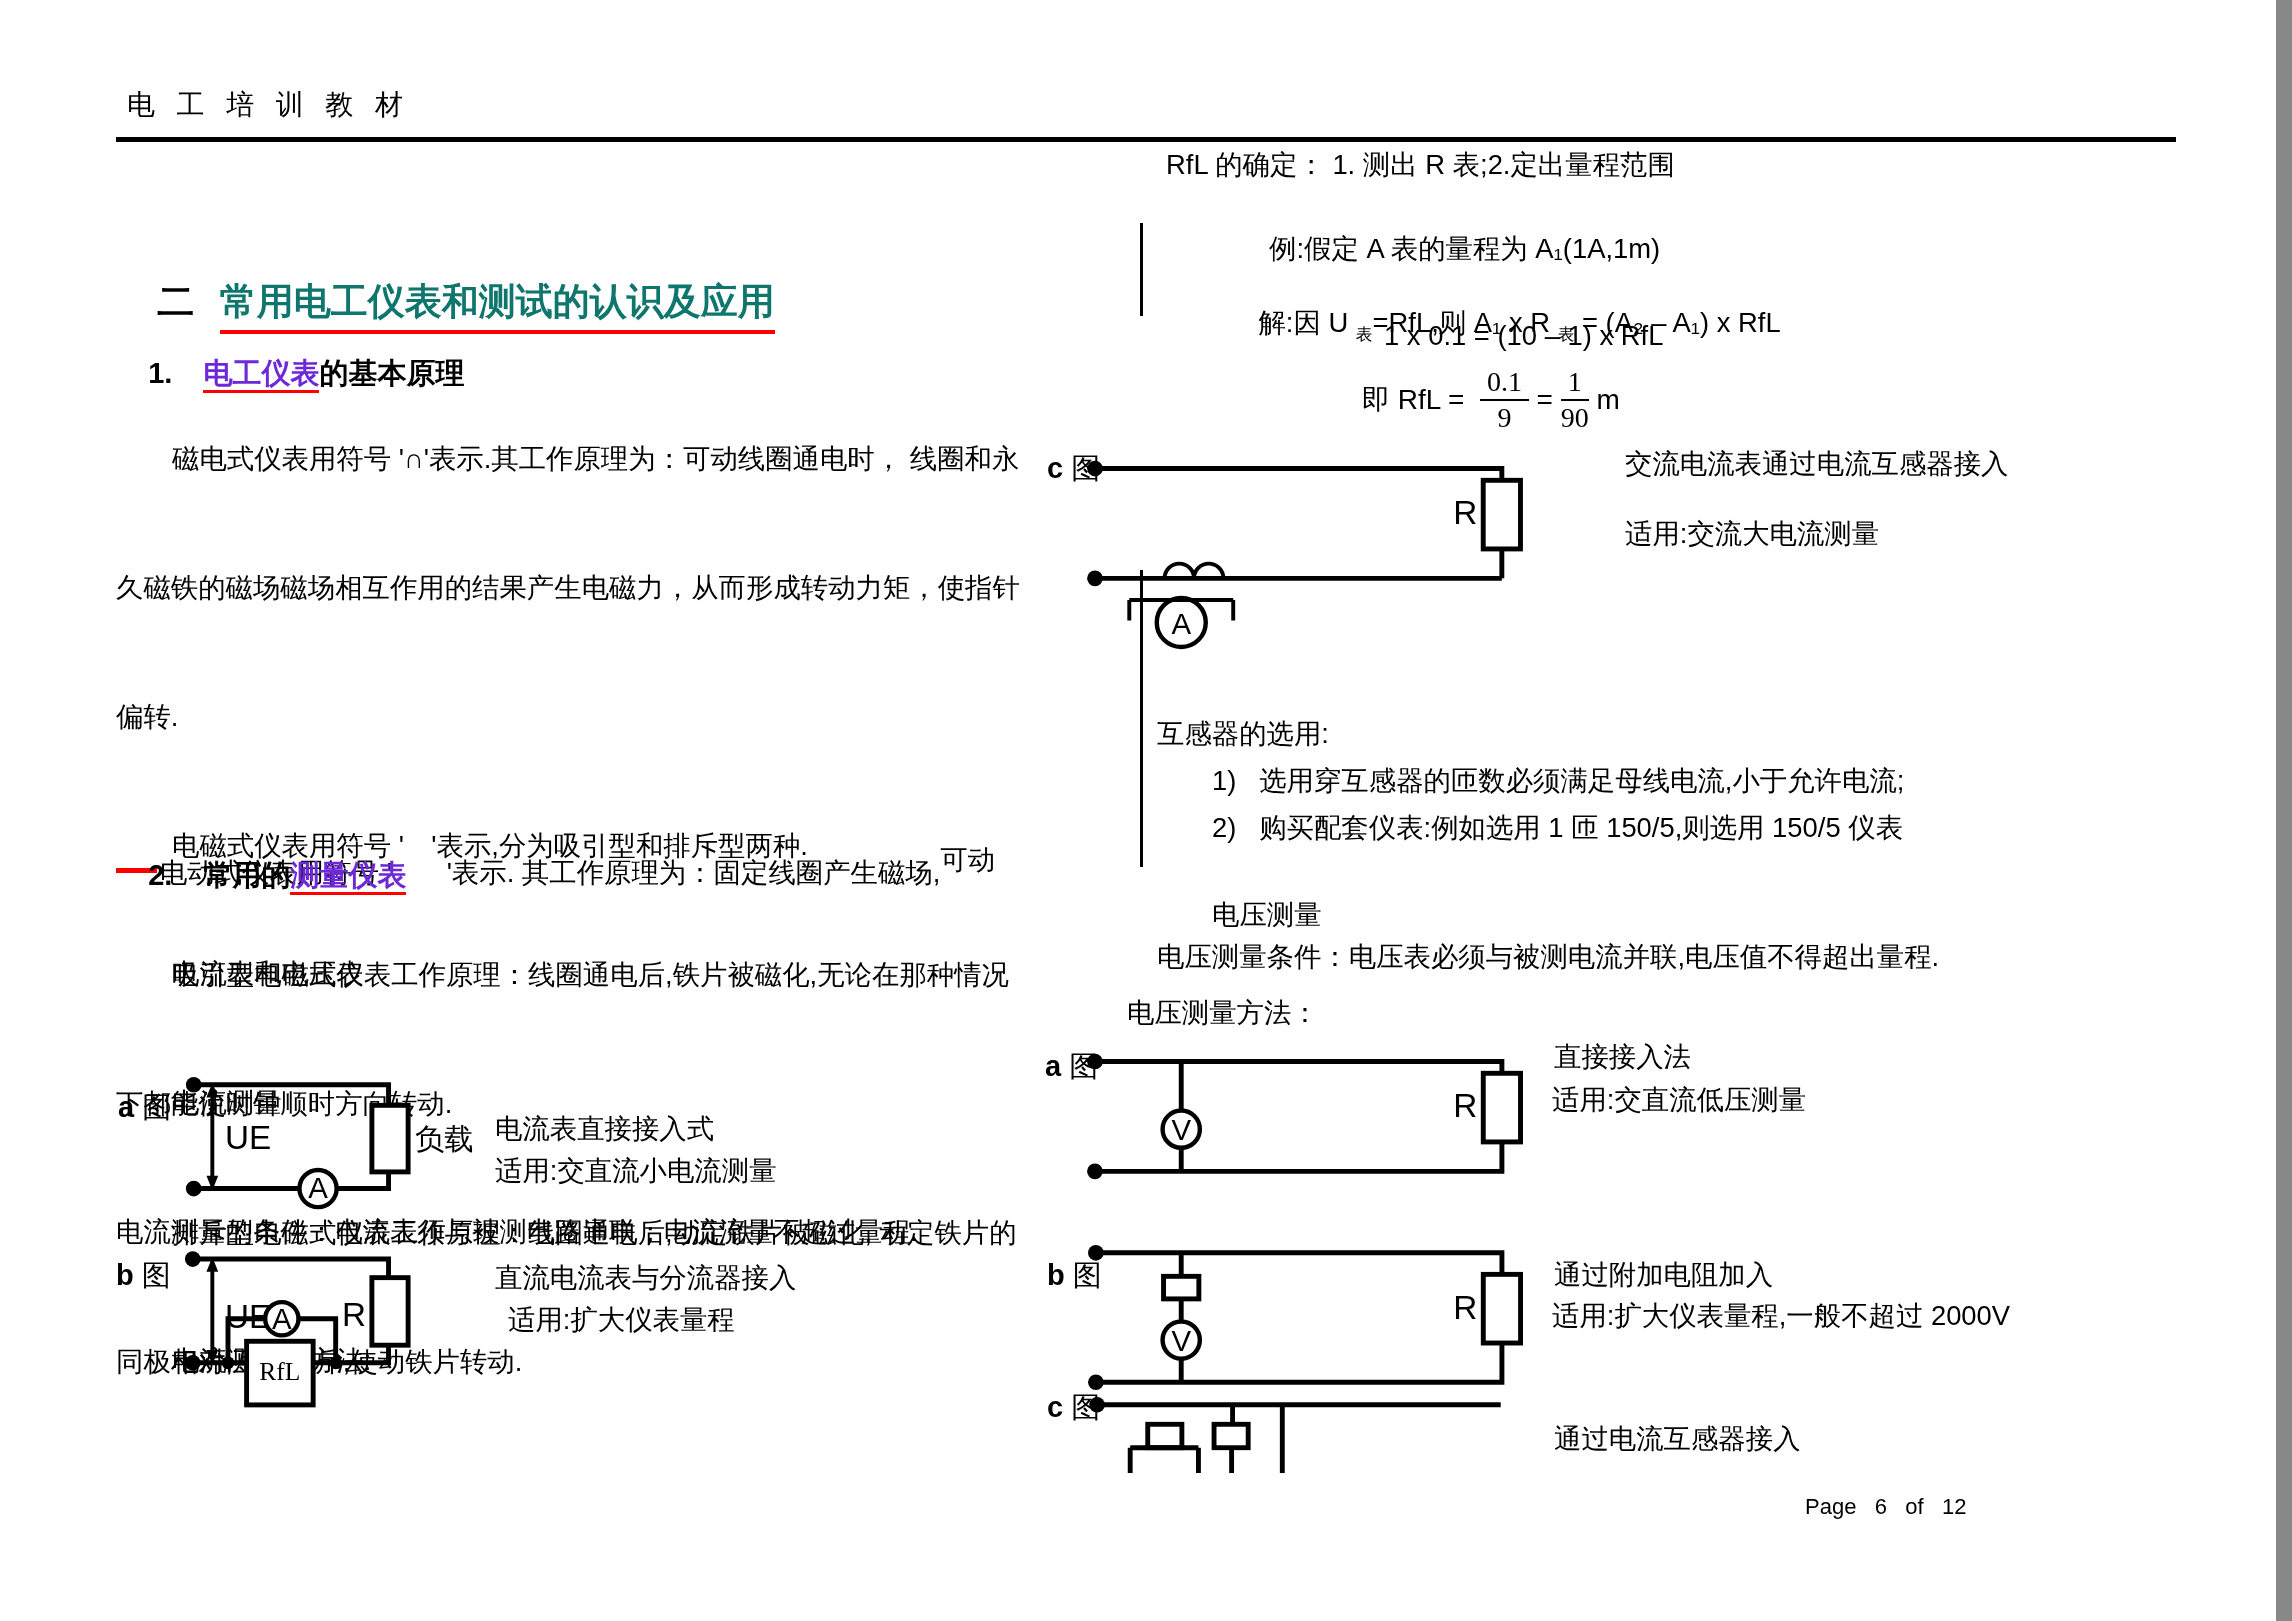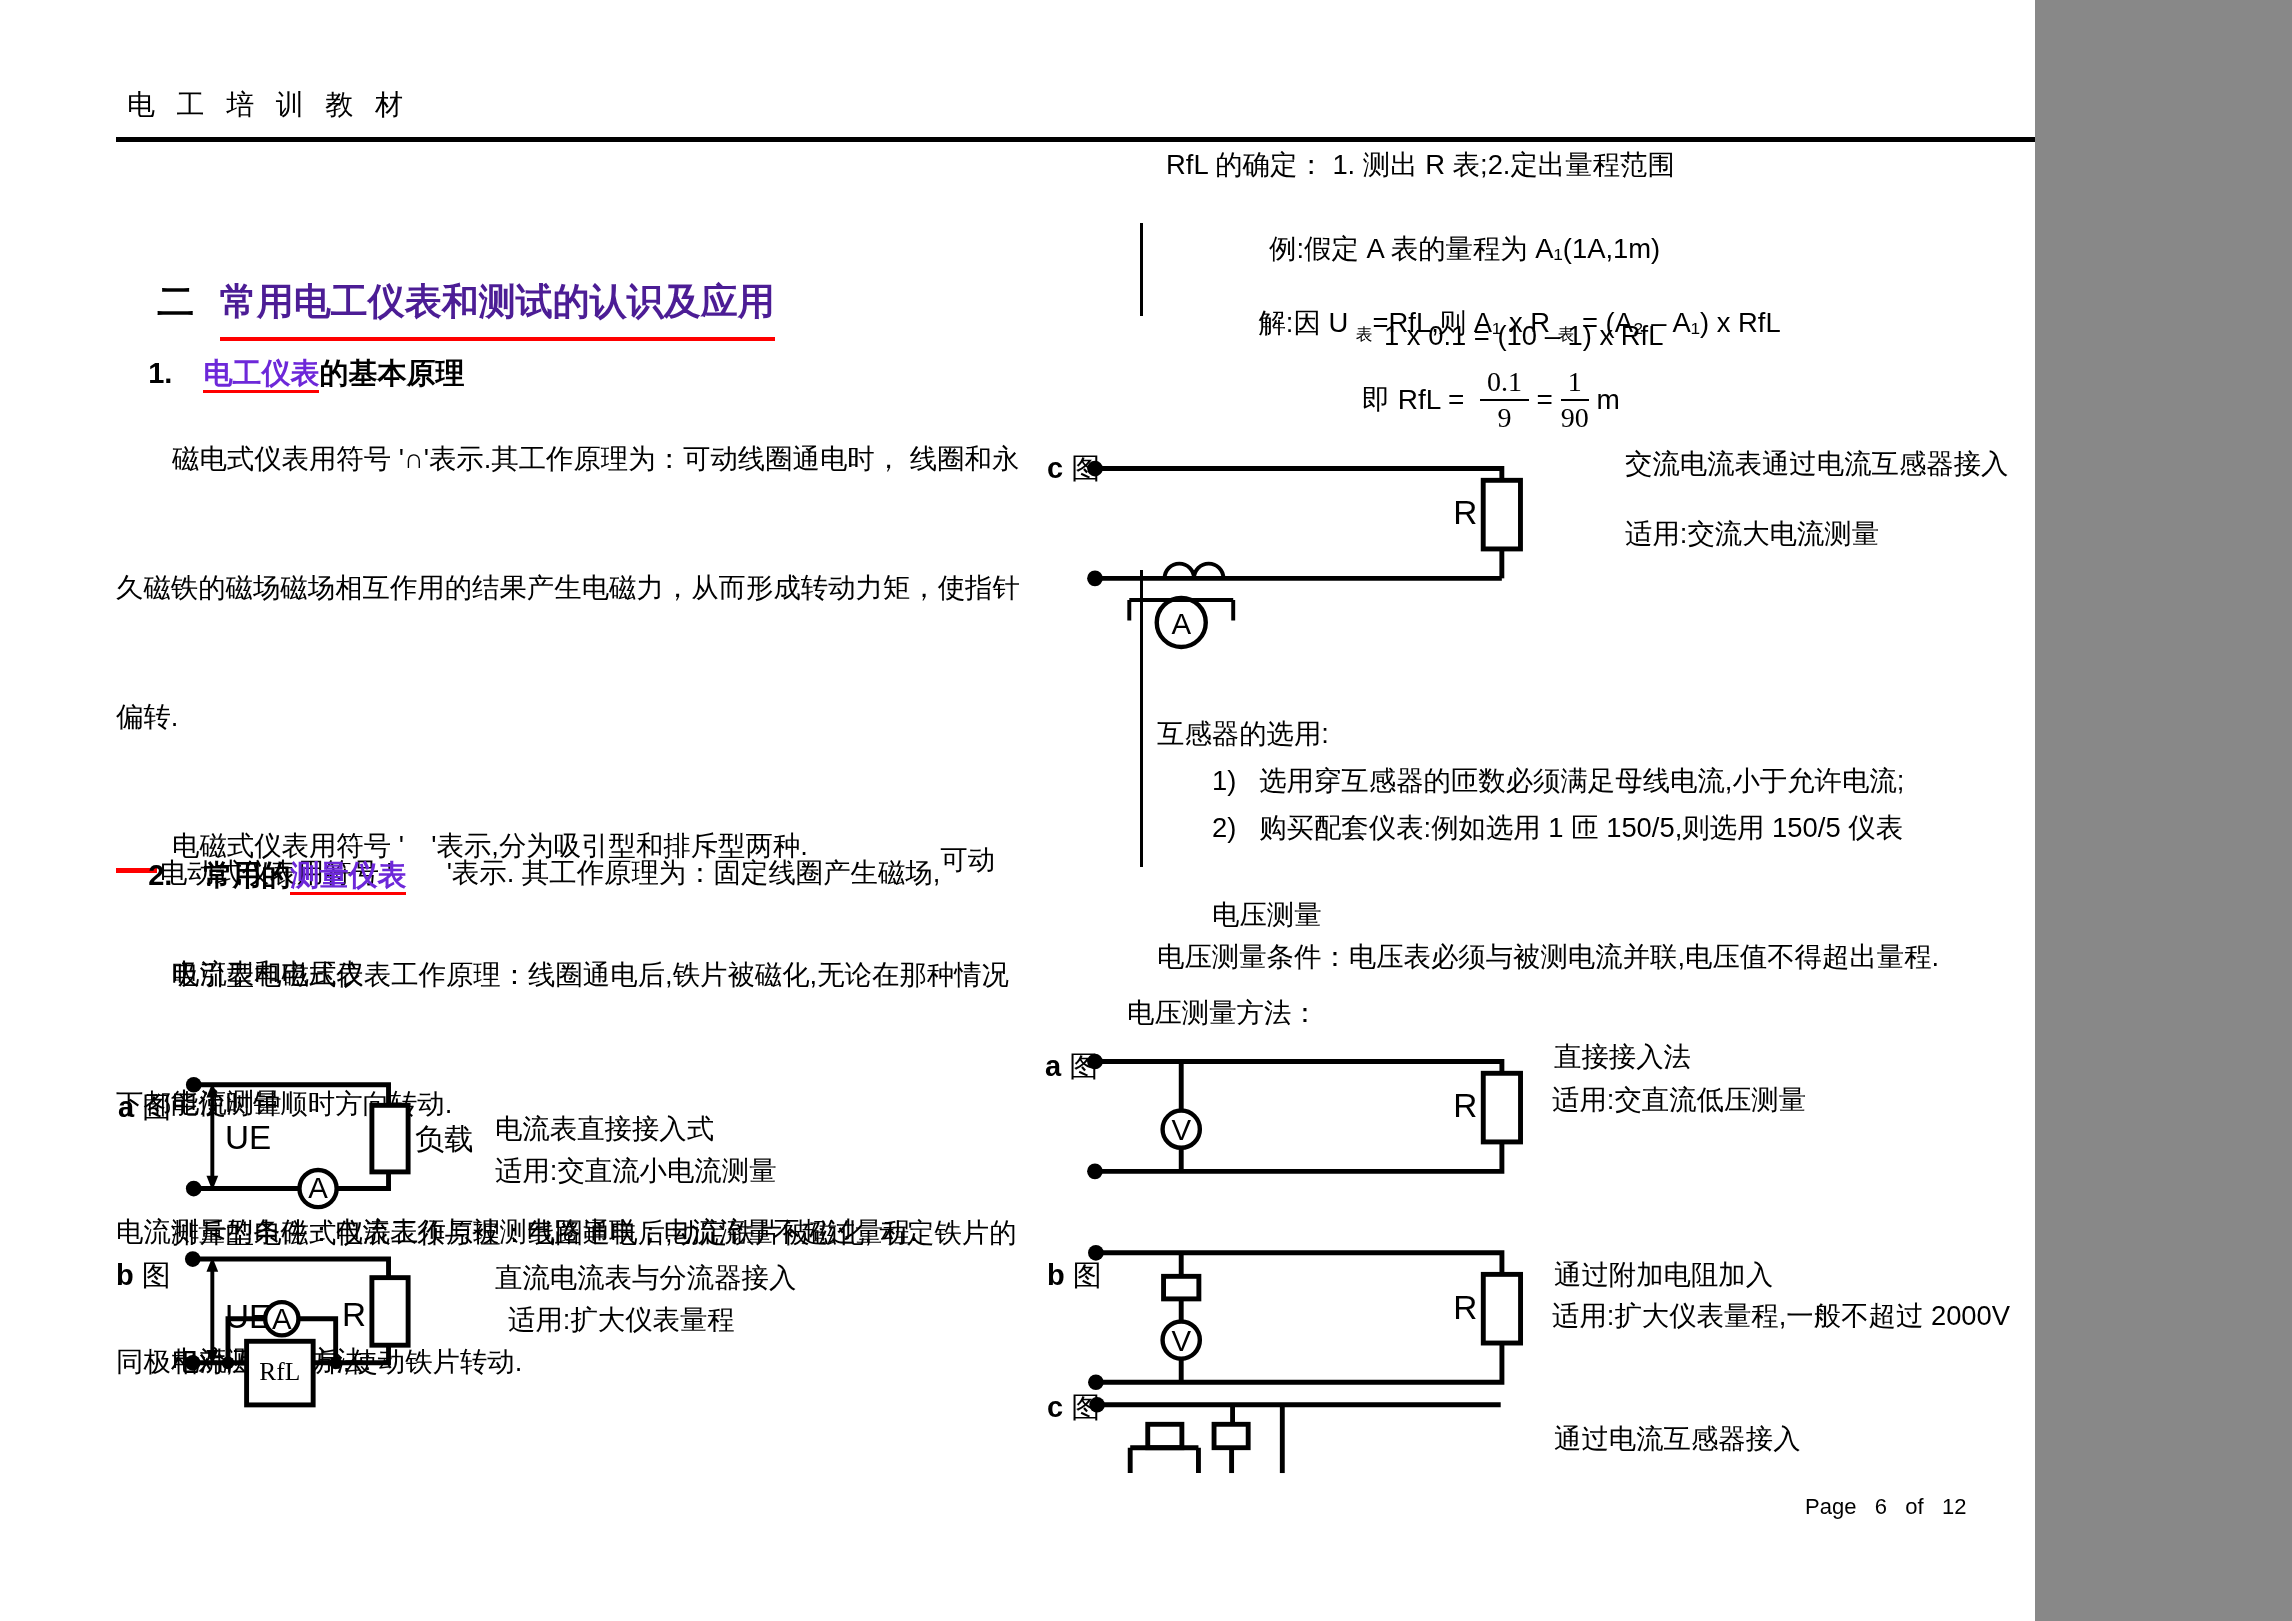--- a/index.html
+++ b/index.html
@@ -1,23 +1,23 @@
 <!DOCTYPE html>
 <html><head>
 <meta charset="utf-8">
 <style>
   html,body{margin:0;padding:0;background:#888;}
-  .page{position:relative;width:2035px;height:1621px;background:#fff;
+  .page{position:relative;width:2276px;height:1621px;background:#fff;
         font-family:"Liberation Sans","DejaVu Sans",sans-serif;color:#000;overflow:hidden;}
   .abs{position:absolute;white-space:pre;}
   .hdr{left:127px;top:86px;font-size:28px;letter-spacing:6.9px;}
   .hdr-rule{left:116px;top:137px;width:2060px;height:4.9px;background:#000;}
   .h1{left:116px;top:235px;font-size:37px;font-weight:bold;}
   .h1 .num{margin-right:25.5px;}
-  .h1 .redu{color:#4c1d95;border-bottom:4.9px solid #f00;padding-bottom:15px;}
+  .h1 .redu{color:#0f766e;border-bottom:4.9px solid #f00;padding-bottom:8px;}
   .h2{font-size:29px;font-weight:bold;}
   .h2 .num{margin-right:31px;}
   .redu2{color:#6d28d9;border-bottom:3.9px solid #f00;padding-bottom:1px;}
   .para{font-size:27.4px;line-height:43px;}
   .para2{font-size:27.4px;line-height:62px;}
   .ln{white-space:pre;}
   .ind{padding-left:56px;}
   .reddash{display:inline-block;width:41px;height:4.9px;background:#f00;vertical-align:8.8px;margin-right:2.9px;}
   .raised{position:relative;top:-12.7px;}
   .txt{font-size:27.4px;}

